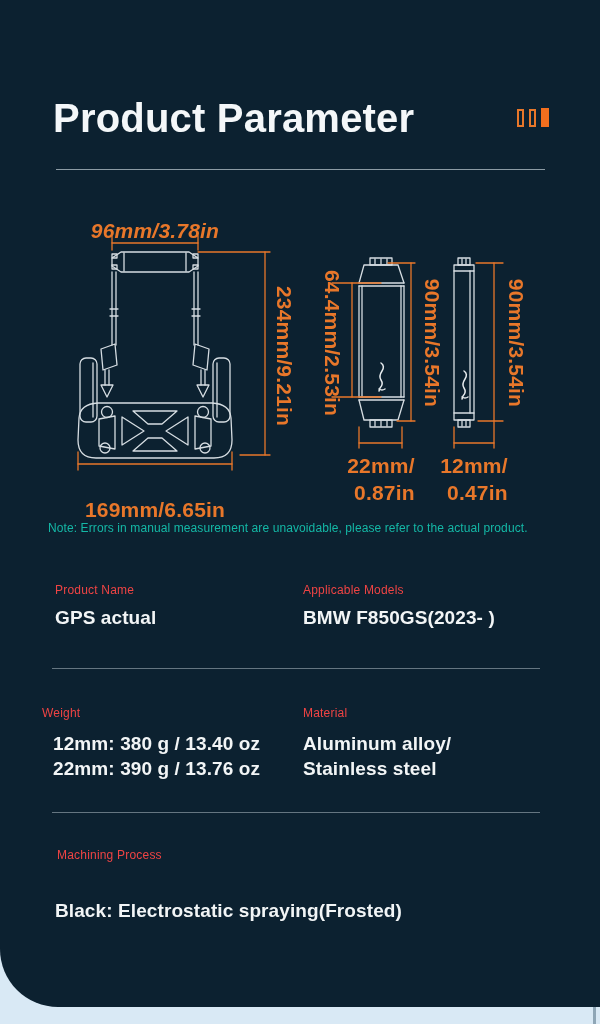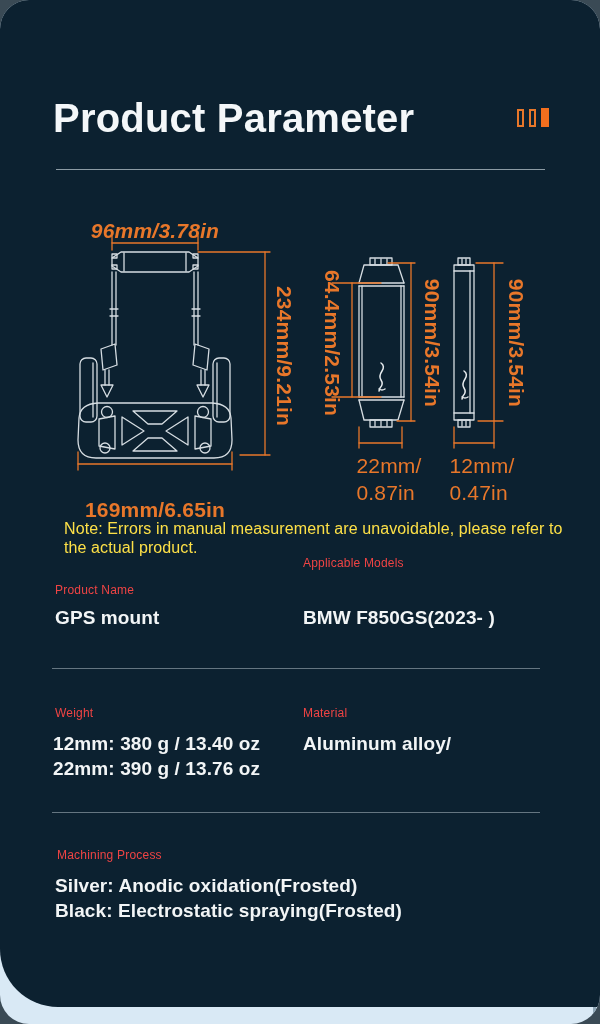--- a/index.html
+++ b/index.html
@@ -1,19 +1,19 @@
 <!DOCTYPE html>
 <html><head>
 <meta charset="utf-8">
 <style>
   * { margin:0; padding:0; box-sizing:border-box; }
   body { background:#3a4a55; font-family:"Liberation Sans", sans-serif; }
   .page {
     position:relative; width:600px; height:1024px; margin:0 auto;
-    background:#D9E9F5; overflow:hidden;border-radius:29px;
+    background:#D9E9F5; overflow:hidden;
   }
   .panel {
     position:absolute; left:0; top:0; width:600px; height:1007px;
     background:#0C2130; border-bottom-left-radius:58px;
   }
   .right-sliver {
     position:absolute; right:4px; bottom:0; width:3px; height:17px;
     background:#8FA6B6;
   }
   .title {
@@ -27,29 +27,28 @@
   .rule { position:absolute; height:1px; background:rgba(226,236,242,0.6); }
   .rule.spec { background:rgba(226,236,242,0.42); }
   .diagram-svg { position:absolute; left:0; top:200px; width:600px; height:310px; }
   .dim {
     position:absolute; color:#E8772A; font-size:21px; font-weight:bold;
     white-space:nowrap; letter-spacing:0.2px;
   }
   .dim.horiz { transform:translateX(-50%); }
   .dim.vert { transform:translate(-50%,-50%) rotate(90deg); }
   .dim-pair {
-    position:absolute; transform:translateX(-50%); text-align:left;
-    color:#E8772A; font-size:21px; font-weight:normal; line-height:27px;
+    position:absolute; transform:translateX(-50%); text-align:right;
+    color:#E8772A; font-size:21px; font-weight:bold; line-height:27px;
     letter-spacing:0.2px;
-    margin-left:8px;
   }
   .dim-pair span { display:block; }
   .note {
-    position:absolute; left:64px; top:519px; width:508px;
-    color:#fde047; font-size:16px; line-height:19px; letter-spacing:0.1px;
+    position:absolute; left:48px; top:519px; width:508px;
+    color:#14b8a6; font-size:12px; line-height:19px; letter-spacing:0.1px;
   }
   .spec-label {
     position:absolute; color:#ef4444; font-size:12px; letter-spacing:0.2px;
   }
   .spec-value {
     position:absolute; color:#F2F5F6; font-size:19px; font-weight:bold;
     line-height:25px; letter-spacing:0.1px; white-space:nowrap;
   }
 </style>
 </head>
@@ -207,32 +206,32 @@
       <span>0.87in</span>
     </div>
     <div class="dim-pair" style="left:474px; top:452px;">
       <span>12mm/</span>
       <span>0.47in</span>
     </div>
 
     <p class="note">Note: Errors in manual measurement are unavoidable, please refer to the actual product.</p>
 
     <div class="spec-label" style="left:55px; top:583px;">Product Name</div>
-    <div class="spec-value" style="left:55px; top:605px;">GPS mount</div>
-    <div class="spec-label" style="left:303px; top:556px;">Applicable Models</div>
+    <div class="spec-value" style="left:55px; top:605px;">GPS actual</div>
+    <div class="spec-label" style="left:303px; top:583px;">Applicable Models</div>
     <div class="spec-value" style="left:303px; top:605px;text-align:center;">BMW F850GS(2023- )</div>
     <div class="rule spec" style="left:52px; top:668px; width:488px;"></div>
 
-    <div class="spec-label" style="left:55px; top:706px;">Weight</div>
+    <div class="spec-label" style="left:42px; top:706px;">Weight</div>
     <div class="spec-value" style="left:53px; top:731px;">12mm: 380 g / 13.40 oz</div>
     <div class="spec-value" style="left:53px; top:756px;">22mm: 390 g / 13.76 oz</div>
     <div class="spec-label" style="left:303px; top:706px;text-align:right;">Material</div>
     <div class="spec-value" style="left:303px; top:731px;">Aluminum alloy/</div>
+    <div class="spec-value" style="left:303px; top:756px;">Stainless steel</div>
     <div class="rule spec" style="left:52px; top:812px; width:488px;"></div>
 
     <div class="spec-label" style="left:57px; top:848px;">Machining Process</div>
-    <div class="spec-value" style="left:55px; top:873px;">Silver: Anodic oxidation(Frosted)</div>
     <div class="spec-value" style="left:55px; top:898px;">Black: Electrostatic spraying(Frosted)</div>
 
   </div>
 
   <div class="right-sliver"></div>
 </div>
 
 </body></html>

